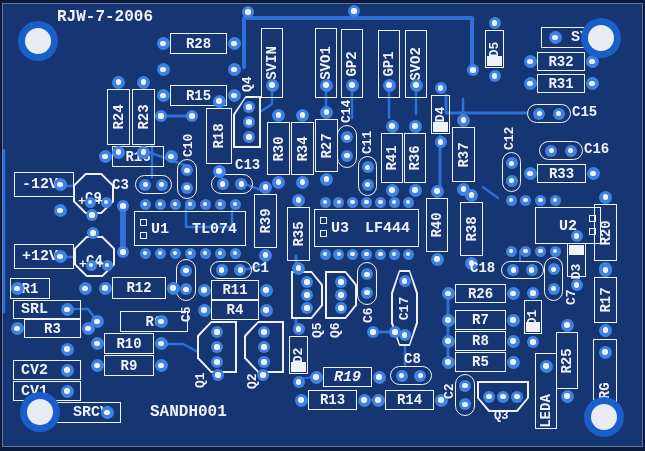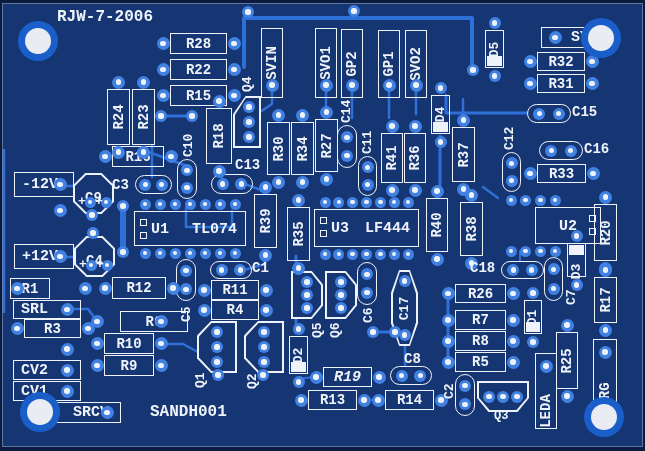--- a/index.html
+++ b/index.html
@@ -68,25 +68,20 @@
         <polyline points="141,147 163,155 185,163" stroke-width="2.5" stroke="#2f6fd8"></polyline>
       </svg>
     <div class="outline"></div>
   <div class="cmp box" style="position: absolute; left: 168px; top: 30px; width: 57px; height: 21px;">
         <div class="lblc" style="font-size: 14px;">
           <span>R28</span>
         </div>
       </div>
       <div class="pad" style="position: absolute; left: 154.5px; top: 34px; width: 13px; height: 13px;"></div>
       <div class="pad" style="position: absolute; left: 225.5px; top: 34px; width: 13px; height: 13px;"></div>
-      <div class="cmp box" style="position: absolute; left: 168px; top: 56px; width: 57px; height: 21px;">
-        <div class="lblc" style="font-size: 14px;">
-          <span>R22</span>
-        </div>
-      </div>
       <div class="pad" style="position: absolute; left: 154.5px; top: 60px; width: 13px; height: 13px;"></div>
       <div class="pad" style="position: absolute; left: 225.5px; top: 60px; width: 13px; height: 13px;"></div>
       <div class="cmp box" style="position: absolute; left: 168px; top: 82px; width: 57px; height: 21px;">
         <div class="lblc" style="font-size: 14px;">
           <span>R15</span>
         </div>
       </div>
       <div class="pad" style="position: absolute; left: 154.5px; top: 86px; width: 13px; height: 13px;"></div>
       <div class="pad" style="position: absolute; left: 225.5px; top: 86px; width: 13px; height: 13px;"></div>
       <div class="cmp box" style="position: absolute; left: 110px; top: 143px; width: 52px; height: 21px;">

